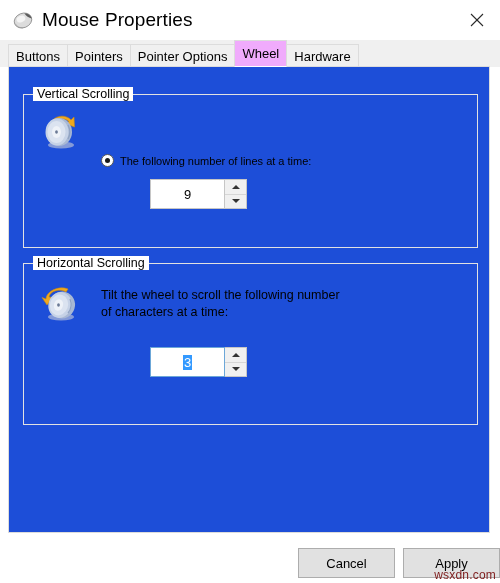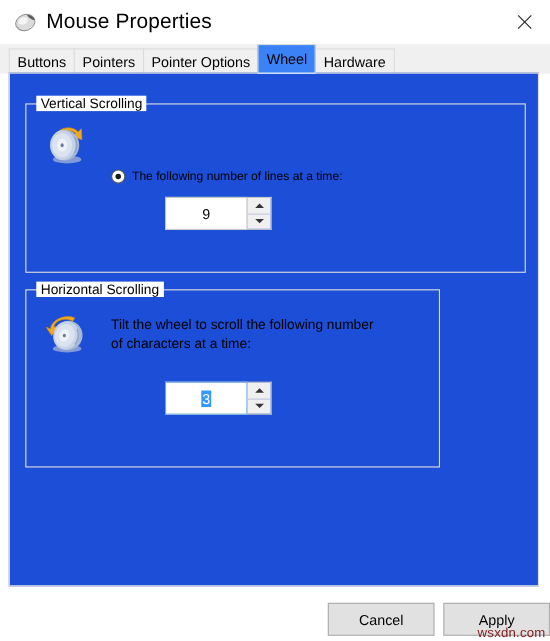--- a/index.html
+++ b/index.html
@@ -70,21 +70,21 @@
     background: #f0f0f0;
     border: 1px solid #dcdcdc;
     border-bottom: none;
     margin-right: -1px;
     color: #000;
     white-space: nowrap;
     position: relative;
     box-sizing: border-box;
   }
   .tab.active {
-    background: #3b82f6;
+    background: #f0abfc;
     height: 27px;
     line-height: 26px;
     border: 1px solid #dcdcdc;
     border-bottom: 1px solid #ffffff;
     z-index: 5;
     margin-bottom: 0;
   }
 
   
   .panel {
@@ -117,21 +117,21 @@
   }
   #group-vertical {
     left: 14px;
     top: 27px;
     width: 455px;
     height: 154px;
   }
   #group-horizontal {
     left: 14px;
     top: 196px;
-    width: 377px;
+    width: 455px;
     height: 162px;
   }
 
   .wheel-icon {
     position: absolute;
     width: 44px;
     height: 44px;
   }
 
   .desc {

